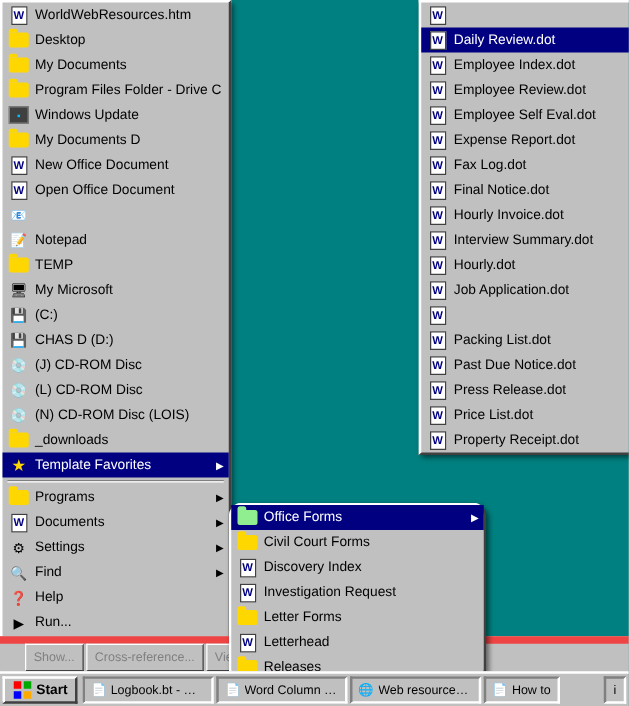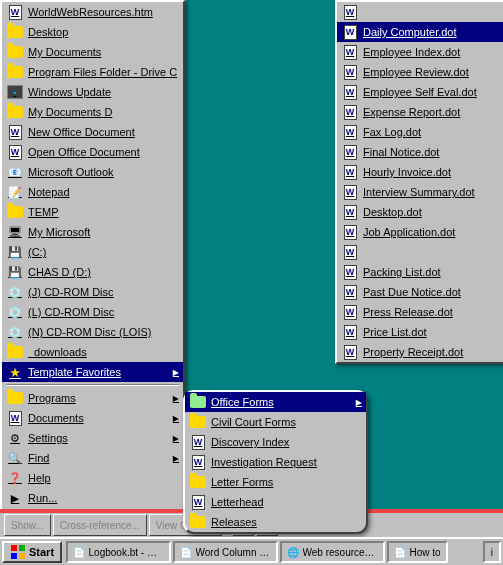--- a/index.html
+++ b/index.html
@@ -80,24 +80,24 @@
     }
 
     
     .toolbar-strip {
       position: absolute;
       bottom: 28px;
       left: 0;
       width: 503px;
       height: 28px;
       background: #c0c0c0;
-      border-top: 4px solid #ef4444;
-      display: flex;
-      align-items: center;
-      padding: 0 4px;
+      border-top: 6px solid #ef4444;
+      display: flex;
+      align-items: flex-start;
+      padding: 0 20px;
       gap: 2px;
     }
     .toolbar-btn {
       height: 22px;
       padding: 0 6px;
       background: #c0c0c0;
       border-top: 1px solid #ffffff;
       border-left: 1px solid #ffffff;
       border-right: 1px solid #404040;
       border-bottom: 1px solid #404040;
@@ -182,21 +182,20 @@
       box-shadow: 2px 2px 4px rgba(0,0,0,0.5);
     }
     .menu-item {
       display: flex;
       align-items: center;
       padding: 2px 4px;
       cursor: pointer;
       white-space: nowrap;
       position: relative;
       height: 20px;
-      text-decoration: underline;
     }
     .menu-item:hover, .menu-item.active {
       background: #000080;
       color: white;
     }
     .menu-item-icon {
       width: 18px;
       height: 16px;
       margin-right: 4px;
       flex-shrink: 0;
@@ -216,22 +215,22 @@
       height: 1px;
       margin: 2px 4px;
       border-top: 1px solid #808080;
       border-bottom: 1px solid #ffffff;
     }
 
     
     .menu-sub {
       position: absolute;
       left: 183px;
-      top: 390px;
-      width: 185px;
+      top: 402px;
+      width: 206px;
       background: #c0c0c0;
       border-top: 2px solid #ffffff;
       border-left: 2px solid #ffffff;
       border-right: 2px solid #404040;
       border-bottom: 2px solid #404040;
       box-shadow: 2px 2px 4px rgba(0,0,0,0.5);
       z-index: 10;
       border-radius: 11px;
     }
 
@@ -389,21 +388,20 @@
       <span class="menu-item-label">New Office Document</span>
     </div>
     <div class="menu-item">
       <span class="menu-item-icon">
           <span class="icon-doc"></span>
         </span>
       <span class="menu-item-label">Open Office Document</span>
     </div>
     <div class="menu-item">
       <span class="menu-item-icon">📧</span>
-      <span class="menu-item-label">Microsoft Outlook</span>
     </div>
     <div class="menu-item">
       <span class="menu-item-icon">📝</span>
       <span class="menu-item-label">Notepad</span>
     </div>
     <div class="menu-item">
       <span class="menu-item-icon">
           <span class="icon-folder"></span>
         </span>
       <span class="menu-item-label">TEMP</span>
@@ -538,21 +536,21 @@
   <div class="menu-right">
     <div class="menu-item">
       <span class="menu-item-icon">
           <span class="icon-doc"></span>
         </span>
     </div>
     <div class="menu-item highlighted" style="background:#000080;color:white;">
       <span class="menu-item-icon">
           <span class="icon-doc"></span>
         </span>
-      <span class="menu-item-label">Daily Computer.dot</span>
+      <span class="menu-item-label">Daily Review.dot</span>
     </div>
     <div class="menu-item">
       <span class="menu-item-icon">
           <span class="icon-doc"></span>
         </span>
       <span class="menu-item-label">Employee Index.dot</span>
     </div>
     <div class="menu-item">
       <span class="menu-item-icon">
           <span class="icon-doc"></span>
@@ -592,21 +590,21 @@
     <div class="menu-item">
       <span class="menu-item-icon">
           <span class="icon-doc"></span>
         </span>
       <span class="menu-item-label">Interview Summary.dot</span>
     </div>
     <div class="menu-item">
       <span class="menu-item-icon">
           <span class="icon-doc"></span>
         </span>
-      <span class="menu-item-label">Desktop.dot</span>
+      <span class="menu-item-label">Hourly.dot</span>
     </div>
     <div class="menu-item">
       <span class="menu-item-icon">
           <span class="icon-doc"></span>
         </span>
       <span class="menu-item-label">Job Application.dot</span>
     </div>
     <div class="menu-item">
       <span class="menu-item-icon">
           <span class="icon-doc"></span>

